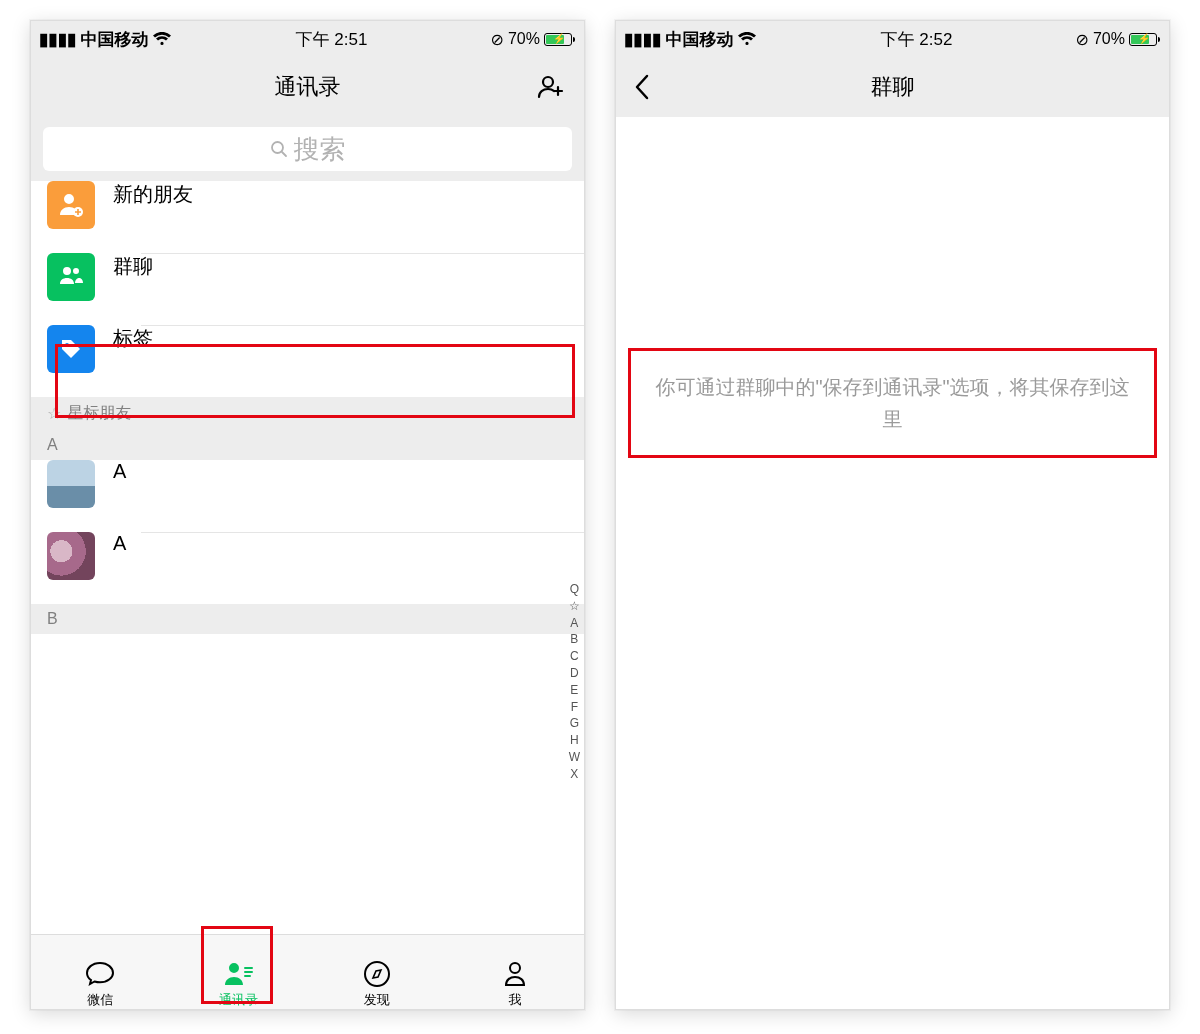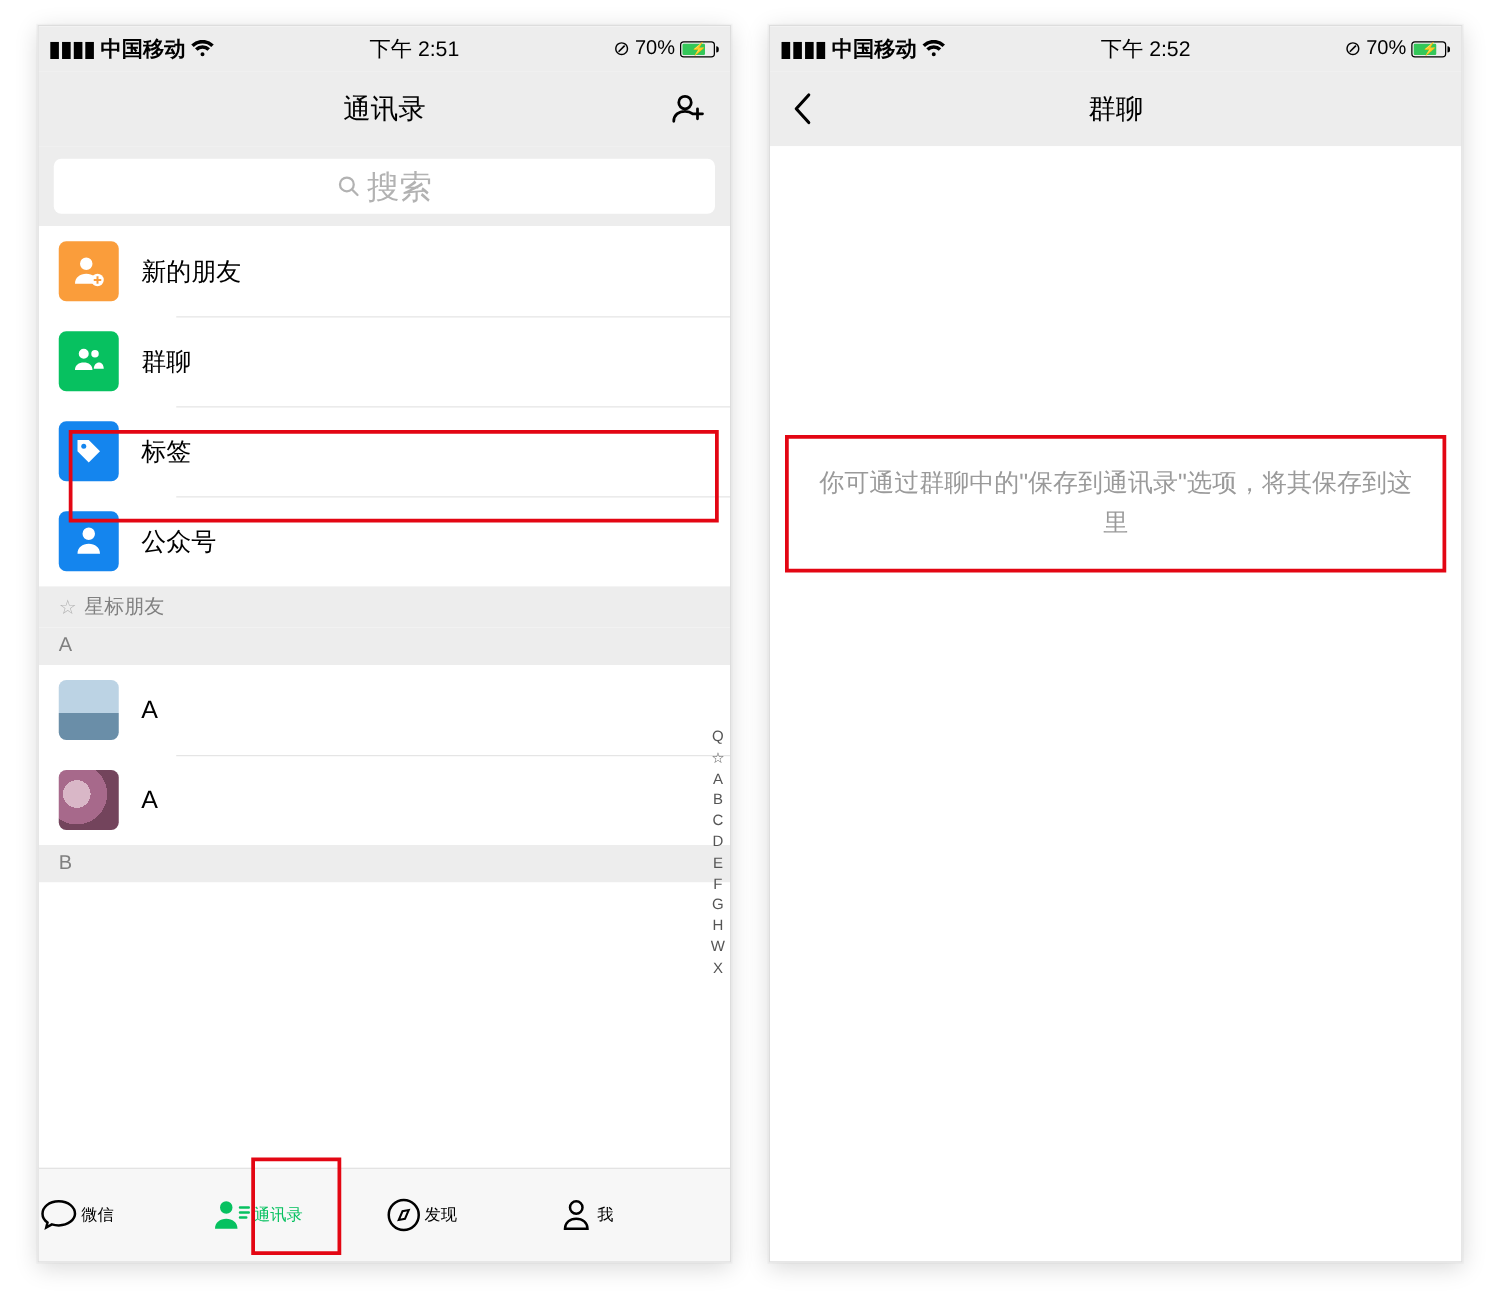--- a/index.html
+++ b/index.html
@@ -13,40 +13,40 @@
 .battery::after { content:""; position:absolute; right:-4px; top:3px; width:2px; height:5px; background:#000; border-radius:0 2px 2px 0;}
 .battery .fill { position:absolute; left:1px; top:1px; bottom:1px; width:70%; background:#34c759; border-radius:1px;}
 .battery .bolt{position:absolute;left:8px;top:-1px;font-size:10px;color:#000;}
 .nav { height:60px; background:#ededed; display:flex; align-items:center; justify-content:center; position:relative; font-size:22px; font-weight:500; }
 .nav .title{font-weight:500;}
 .nav .back { position:absolute; left:8px; top:0; bottom:0; display:flex; align-items:center; font-size:28px; padding:0 10px; cursor:pointer; }
 .nav .add { position:absolute; right:8px; top:0; bottom:0; display:flex; align-items:center; padding:0 10px; cursor:pointer; }
 .searchwrap{ padding:10px 12px; background:#ededed;}
 .searchbox { background:#fff; height:44px; border-radius:6px; display:flex; align-items:center; justify-content:center; color:#b2b2b2; font-size:26px; gap:6px; }
 .content { flex:1; overflow:auto; background:#fff; position:relative;}
-.row { display:flex; align-items:center; height:72px; padding:0 16px; background:#fff; cursor:pointer; position:relative; }
+.row { display:flex; align-items:flex-start; height:72px; padding:0 16px; background:#fff; cursor:pointer; position:relative; }
 .row + .row::before, .row.divider::before { content:""; position:absolute; left:110px; right:0; top:0; height:1px; background:#e5e5e5;}
 .rowlabel{font-size:20px;}
 .icn { width:48px; height:48px; border-radius:6px; margin-right:18px; display:flex; align-items:center; justify-content:center; color:#fff; flex-shrink:0;}
 .icn.orange{background:#fa9d3b;}
 .icn.green{background:#07c160;}
 .icn.blue{background:#1485ee;}
 .icn.blue2{background:#1485ee;}
 .avatar{width:48px;height:48px;border-radius:6px;margin-right:18px;flex-shrink:0;}
 .avatar.av1{background:linear-gradient(#f9e0b8 40%,#f2c27a 40%);position:relative;}
 .avatar.av1::after{content:"";position:absolute;left:18px;top:6px;width:12px;height:12px;border-radius:50%;background:#d49a56;}
 .avatar.av1::before{content:"";position:absolute;left:19px;top:18px;width:10px;height:24px;border-radius:5px;background:#d49a56;}
 .avatar.photo1{background:linear-gradient(#bcd3e4 55%,#6a8ea8 55%);}
 .avatar.photo2{background:radial-gradient(circle at 30% 40%,#d9b7c7 0 25%,#a7698b 25% 55%,#73445c 55%);}
 .section-hdr{background:#ededed;padding:6px 16px;font-size:16px;color:#808080;display:flex;align-items:center;gap:6px;}
 .star{color:#b2b2b2;}
 .indexbar{position:absolute;right:4px;top:400px;display:flex;flex-direction:column;align-items:center;gap:0;font-size:12px;color:#555;line-height:1.4;}
 .indexbar span{cursor:pointer;}
 .tabbar{height:75px;background:#f7f7f7;border-top:1px solid #ddd;display:flex;}
-.tab{flex:1;display:flex;align-items:center;justify-content:flex-start;gap:2px;color:#000;font-size:13px;cursor:pointer;}
+.tab{flex:1;display:flex;flex-direction:column;align-items:center;justify-content:flex-end;gap:2px;color:#000;font-size:13px;cursor:pointer;}
 .tab.active{color:#07c160;}
 .tab .ticon{height:30px;display:flex;align-items:center;justify-content:center;}
 .redbox{border:3px solid #e30613;}
 svg{display:block;}
 .empty-msg{display:flex;align-items:center;justify-content:center;text-align:center;font-size:20px;color:#9a9a9a;padding:0 20px;height:110px;line-height:1.6;}
 </style>
 </head>
 <body>
 
 <div class="phone">
@@ -112,28 +112,20 @@
       <span class="rowlabel">群聊</span>
     </div>
     <div class="row">
       <div class="icn blue">
         <svg width="30" height="30" viewBox="0 0 30 30">
             <path d="M6 6h9l9 9-9 9-9-9z" fill="#fff"></path>
             <circle cx="11" cy="11" r="2" fill="#1485ee"></circle>
           </svg>
       </div>
       <span class="rowlabel">标签</span>
-    </div>
-    <div class="row">
-      <div class="icn blue2">
-        <svg width="30" height="30" viewBox="0 0 30 30">
-            <path d="M15 14a5 5 0 1 0 0-10 5 5 0 0 0 0 10zm-9 11c0-5 4-8 9-8s9 3 9 8z" fill="#fff"></path>
-          </svg>
-      </div>
-      <span class="rowlabel">公众号</span>
     </div>
 
     <div class="section-hdr">
       <span class="star">☆</span>
       <span>星标朋友</span>
     </div>
 
     <div class="section-hdr">
       <span>A</span>
     </div>

